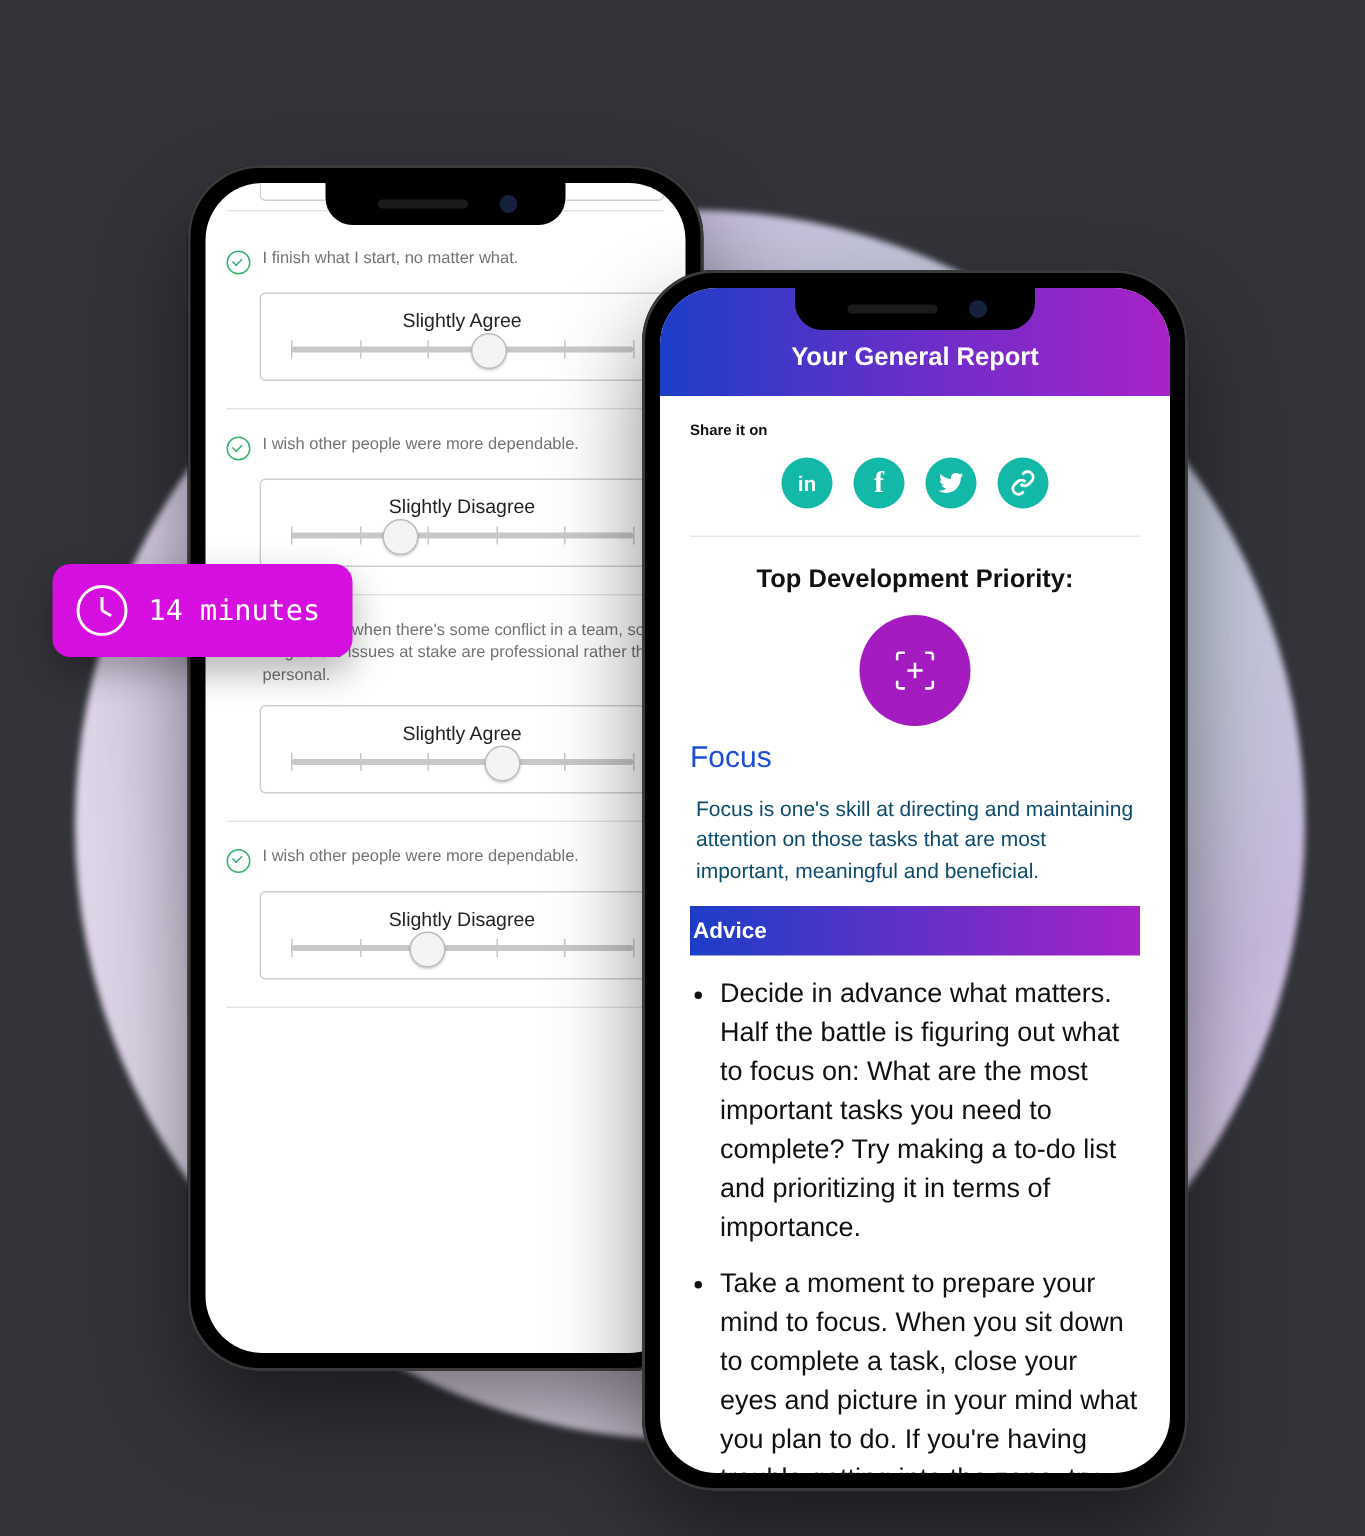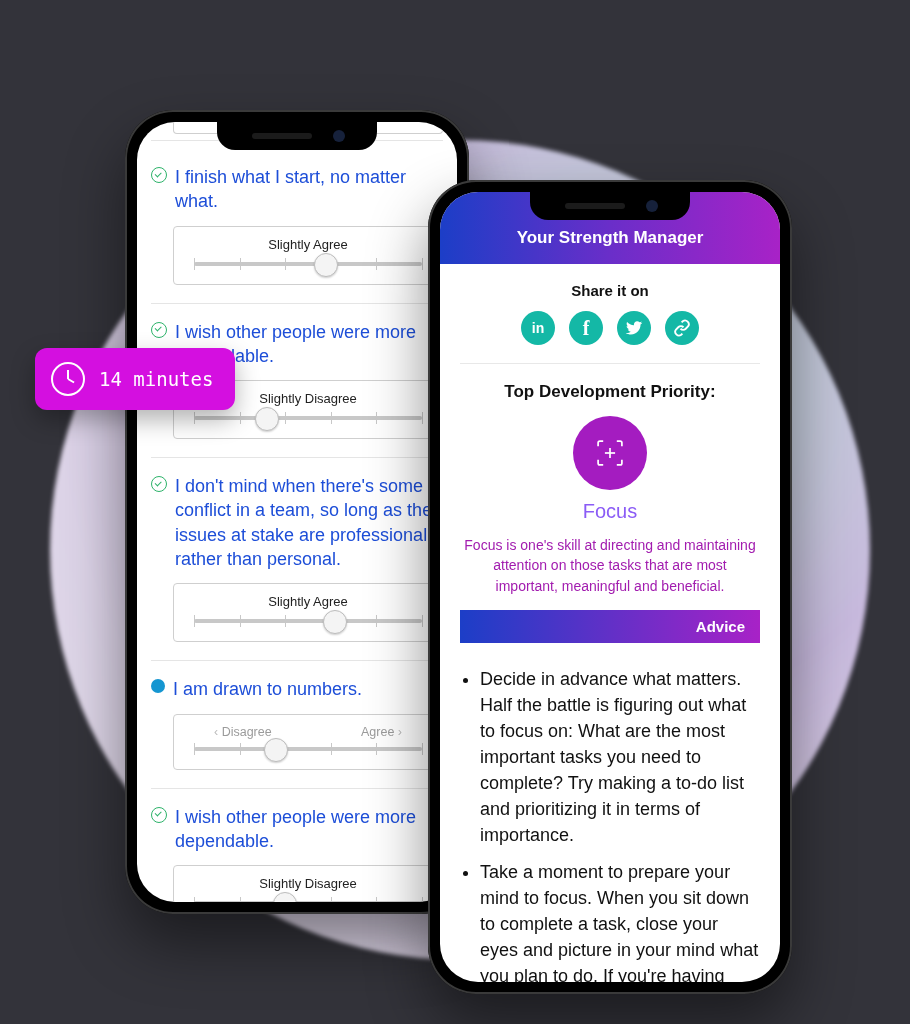--- a/index.html
+++ b/index.html
@@ -12,49 +12,49 @@
   .phone-inner{position:relative;border-radius:38px;overflow:hidden;background:#fff;width:100%;height:100%}
   .notch{position:absolute;top:0;left:50%;transform:translateX(-50%);width:160px;height:28px;background:#000;border-bottom-left-radius:18px;border-bottom-right-radius:18px;z-index:50}
   .notch:before{content:"";position:absolute;left:35px;top:11px;width:60px;height:6px;background:#1b1b1b;border-radius:4px}
   .notch:after{content:"";position:absolute;right:32px;top:8px;width:12px;height:12px;border-radius:50%;background:#16213b}
   .hdr{background:linear-gradient(90deg,#1c3ec7 0%,#6a2ec9 50%,#a822c7 100%);color:#fff;font-weight:700;text-align:center;padding:36px 14px 16px;font-size:17px}
   
   #phoneA{left:125px;top:110px;width:320px;height:780px;z-index:5}
   #phoneA .screen{height:calc(100% - 0px);overflow:hidden}
   .qwrap{padding:8px 14px 0}
   .qitem{border-bottom:1px solid #e5e5e5;padding:16px 0 18px}
-  .qhead{display:flex;align-items:flex-start;gap:8px;font-size:18px;line-height:1.35;color:#1d4ed8}
+  .qhead{display:flex;align-items:flex-start;gap:8px;font-size:11px;line-height:1.35;color:#737373}
   .qmark{flex:0 0 14px;height:14px;border-radius:50%;margin-top:2px}
   .qmark.done{background:#fff;border:1.5px solid #2db36a;position:relative}
   .qmark.done:after{content:"";position:absolute;left:3px;top:3.5px;width:5px;height:2.5px;border-left:1.5px solid #2db36a;border-bottom:1.5px solid #2db36a;transform:rotate(-45deg)}
   .qmark.dot{background:#1596d1;border:none}
   .sliderbox{margin:12px 0 0 22px;border:1px solid #cfcfcf;border-radius:4px;padding:10px 12px 18px;text-align:center;position:relative}
   .slabel{font-size:13px;color:#222;margin-bottom:10px}
   .slabel2{display:flex;justify-content:space-between;font-size:12.5px;color:#9b9b9b;margin:0 28px 8px}
   .slabel2 span:first-child:before{content:"‹ ";color:#bbb}
   .slabel2 span:last-child:after{content:" ›";color:#bbb}
   .track{position:relative;height:4px;background:#c8c8c8;margin:6px 8px 0;border-radius:2px}
   .tick{position:absolute;top:-4px;width:1px;height:12px;background:#c8c8c8}
   .thumb{position:absolute;top:-9px;width:22px;height:22px;border-radius:50%;background:#f4f4f4;border:1px solid #bdbdbd;box-shadow:0 1px 2px rgba(0,0,0,.2);transform:translateX(-50%)}
   
   #phoneB{left:428px;top:180px;width:340px;height:790px;z-index:6}
   #phoneB .body{padding:18px 20px 10px;font-size:14.5px;color:#111}
-  .sharet{text-align:center;font-weight:700;font-size:15px;margin-bottom:12px}
+  .sharet{font-weight:700;font-size:10px;margin-bottom:12px}
   .shrow{display:flex;justify-content:center;gap:14px;padding-bottom:18px;border-bottom:1px solid #e8e8e8}
   .shbtn{width:34px;height:34px;border-radius:50%;background:#14b8a6;color:#fff;display:flex;align-items:center;justify-content:center;font-weight:700;font-size:15px}
   .tdp{text-align:center;font-weight:700;font-size:17px;margin:18px 0 14px}
   .fcirc{width:74px;height:74px;border-radius:50%;background:#a41cc0;margin:0 auto 10px;display:flex;align-items:center;justify-content:center}
   .fcirc svg{width:34px;height:34px}
-  .fname{text-align:center;color:#8b5cf6;font-size:20px;font-weight:500;margin-bottom:12px}
-  .fdesc{text-align:center;font-size:14px;line-height:1.45;color:#a21caf;padding:0 4px 14px}
-  .advh{background:linear-gradient(90deg,#1c3ec7,#a822c7);color:#fff;text-align:right;font-weight:700;padding:8px 15px;font-size:15px;margin-bottom:23px}
+  .fname{text-align:left;color:#1d4ed8;font-size:20px;font-weight:500;margin-bottom:12px}
+  .fdesc{font-size:14px;line-height:1.45;color:#0c4a6e;padding:0 4px 14px}
+  .advh{background:linear-gradient(90deg,#1c3ec7,#a822c7);color:#fff;text-align:left;font-weight:700;padding:8px 2px;font-size:15px;margin-bottom:12px}
   .advlist{margin:0;padding-left:20px;font-size:18px;line-height:1.45}
   .advlist li{margin-bottom:10px}
   
-  .pill{position:absolute;left:35px;top:348px;z-index:20;background:#d40fe0;color:#fff;border-radius:12px;padding:14px 22px 14px 16px;display:flex;align-items:center;gap:14px;font-family:ui-monospace,Menlo,Consolas,monospace;font-size:19px;box-shadow:0 10px 24px rgba(0,0,0,.3)}
+  .pill{position:absolute;left:35px;top:376px;z-index:20;background:#d40fe0;color:#fff;border-radius:12px;padding:14px 22px 14px 16px;display:flex;align-items:center;gap:14px;font-family:ui-monospace,Menlo,Consolas,monospace;font-size:19px;box-shadow:0 10px 24px rgba(0,0,0,.3)}
   .pill .clk{width:30px;height:30px;border:2px solid #fff;border-radius:50%;position:relative}
   .pill .clk:before{content:"";position:absolute;left:50%;top:50%;width:2px;height:9px;background:#fff;transform-origin:bottom;transform:translate(-50%,-100%)}
   .pill .clk:after{content:"";position:absolute;left:50%;top:50%;width:2px;height:7px;background:#fff;transform-origin:bottom;transform:translate(-50%,-100%) rotate(120deg)}
   .trimtop{height:18px;border-bottom:1px solid #e5e5e5;margin:0 14px;position:relative}
   .trimtop:after{content:"";position:absolute;left:22px;right:0;bottom:6px;height:12px;border:1px solid #cfcfcf;border-top:none;border-radius:0 0 4px 4px}
 </style>
 </head>
 <body>
 
 <div class="stage">
@@ -120,41 +120,20 @@
                   <span class="tick" style="left: 40%;"></span>
                   <span class="tick" style="left: 60%;"></span>
                   <span class="tick" style="left: 80%;"></span>
                   <span class="tick" style="left: 100%;"></span>
                   <span class="thumb" style="left: 62%;"></span>
                 </div>
               </div>
             </div>
             <div class="qitem">
               <div class="qhead">
-                <span class="qmark dot"></span>
-                <span>I am drawn to numbers.</span>
-              </div>
-              <div class="sliderbox">
-                <div class="slabel2">
-                  <span>Disagree</span>
-                  <span>Agree</span>
-                </div>
-                <div class="track">
-                  <span class="tick" style="left: 0%;"></span>
-                  <span class="tick" style="left: 20%;"></span>
-                  <span class="tick" style="left: 40%;"></span>
-                  <span class="tick" style="left: 60%;"></span>
-                  <span class="tick" style="left: 80%;"></span>
-                  <span class="tick" style="left: 100%;"></span>
-                  <span class="thumb" style="left: 36%;"></span>
-                </div>
-              </div>
-            </div>
-            <div class="qitem">
-              <div class="qhead">
                 <span class="qmark done"></span>
                 <span>I wish other people were more dependable.</span>
               </div>
               <div class="sliderbox">
                 <div class="slabel">Slightly Disagree</div>
                 <div class="track">
                   <span class="tick" style="left: 0%;"></span>
                   <span class="tick" style="left: 20%;"></span>
                   <span class="tick" style="left: 40%;"></span>
                   <span class="tick" style="left: 60%;"></span>
@@ -165,21 +144,21 @@
               </div>
             </div>
           </div>
       </div>
     </div>
   </div>
 
   <div class="phone" id="phoneB">
     <div class="phone-inner">
       <div class="notch"></div>
-      <div class="hdr">Your Strength Manager</div>
+      <div class="hdr">Your General Report</div>
       <div class="body">
         <div class="sharet">Share it on</div>
         <div class="shrow" id="shrow">
             <div class="shbtn" style="font-size: 14px;">in</div>
             <div class="shbtn" style="font-family: Georgia, serif; font-size: 20px;">f</div>
             <div class="shbtn">
               <svg width="18" height="18" viewBox="0 0 24 24" fill="#fff">
                 <path d="M23 4.9c-.8.4-1.7.6-2.6.8.9-.6 1.6-1.5 2-2.5-.9.5-1.9.9-2.9 1.1C18.6 3.4 17.4 3 16.2 3c-2.4 0-4.3 2-4.3 4.4 0 .3 0 .7.1 1C8.3 8.2 5 6.5 2.8 3.9c-.4.7-.6 1.5-.6 2.3 0 1.5.8 2.9 2 3.7-.7 0-1.4-.2-2-.6v.1c0 2.1 1.5 3.9 3.5 4.3-.4.1-.8.2-1.2.2-.3 0-.6 0-.8-.1.6 1.8 2.2 3.1 4.1 3.1-1.5 1.2-3.4 1.9-5.5 1.9H1c2 1.3 4.4 2 6.9 2 8.3 0 12.8-7 12.8-13v-.6c.9-.6 1.7-1.4 2.3-2.3z"></path>
               </svg>
             </div>

